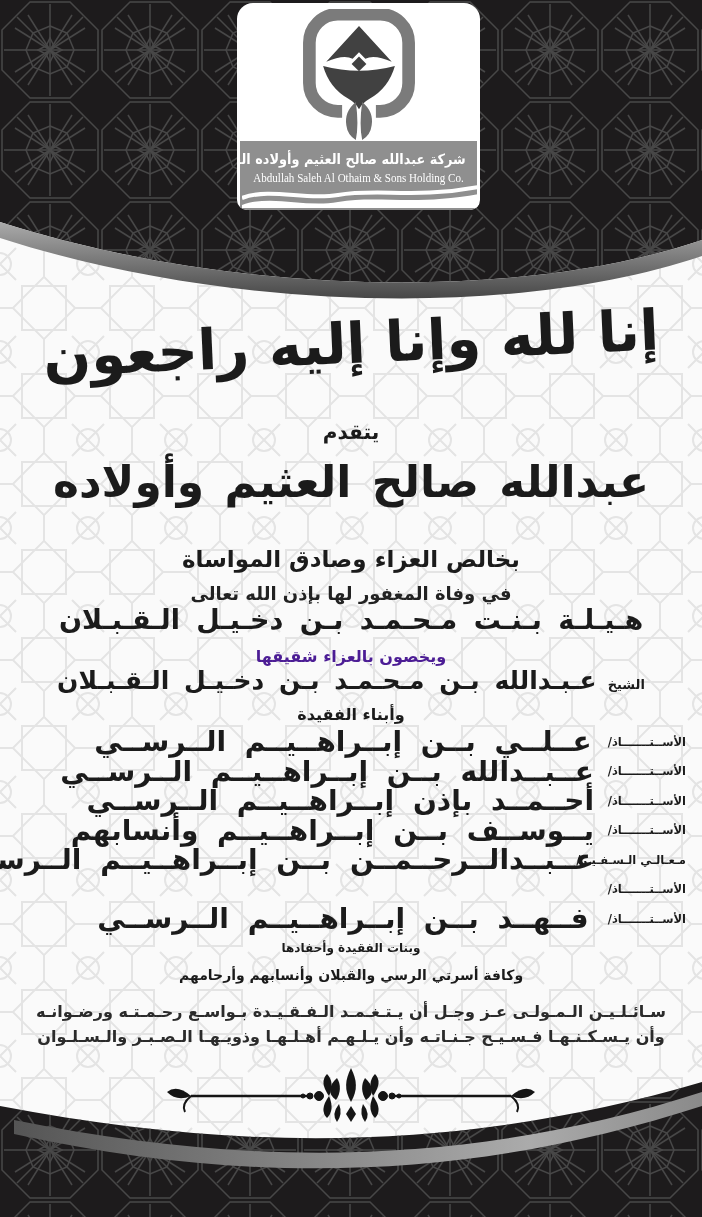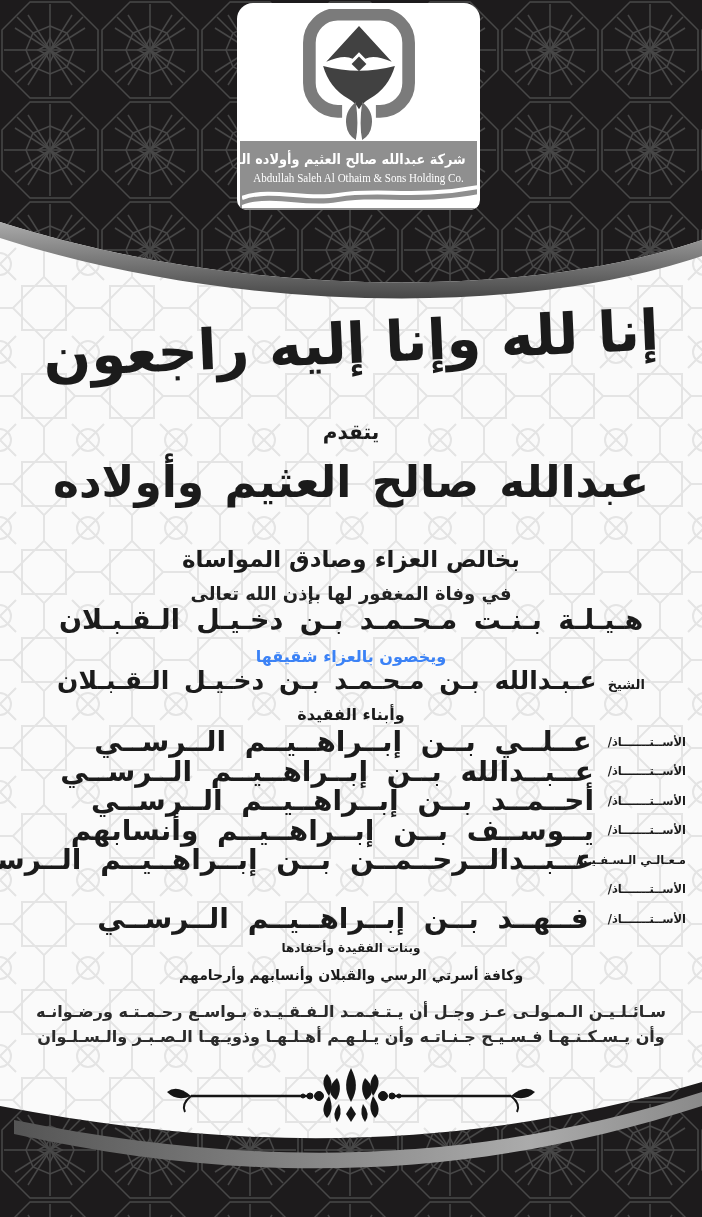--- a/index.html
+++ b/index.html
@@ -17,21 +17,21 @@
   .band-en{color:#ffffff;font-family:"Liberation Serif","DejaVu Serif",serif;font-size:11.5px;white-space:nowrap;margin-top:3px;transform:scaleX(.96);}
   .band-wave{display:block;width:237px;height:24px;}
   
   .txt{position:absolute;left:0;right:0;text-align:center;direction:rtl;}
   .c-verse{top:296px;font-size:56px;font-weight:bold;transform:rotate(-2.5deg);line-height:1.7;}
   .c-presents{top:420px;font-size:20px;font-weight:bold;letter-spacing:1px;}
   .c-presenter{top:448px;font-size:44px;font-weight:bold;line-height:1.55;word-spacing:5px;}
   .c-condole{top:546px;font-size:23px;font-weight:bold;}
   .c-occasion{top:583px;font-size:18px;font-weight:bold;color:#222;}
   .c-deceased{top:604px;font-size:27px;font-weight:bold;word-spacing:7px;white-space:nowrap;}
-  .c-special{top:647px;font-size:16px;font-weight:bold;color:#3b82f6;}
+  .c-special{top:647px;font-size:16px;font-weight:bold;color:#4c1d95;}
   .c-brother{top:666px;white-space:nowrap;}
   .c-brother .b-title{font-size:13px;font-weight:bold;vertical-align:middle;margin-left:6px;}
   .c-brother .b-name{font-size:25px;font-weight:bold;word-spacing:6px;}
   .c-sonshead{top:705px;font-size:16px;font-weight:bold;}
   .sons{position:absolute;top:727px;right:16px;left:92px;direction:rtl;}
   .son-row{display:flex;align-items:center;height:29.5px;}
   .son-title{flex:0 0 auto;width:92px;font-size:11.5px;font-weight:bold;white-space:nowrap;text-align:right;}
   .son-name{flex:1 1 auto;text-align:center;font-size:28px;font-weight:bold;white-space:nowrap;word-spacing:9px;}
   .c-daughters{top:941px;font-size:12px;font-weight:bold;}
   .c-families{top:967px;font-size:14px;font-weight:bold;}
@@ -135,21 +135,21 @@
     <div class="son-row">
       <span class="son-title">الأســتـــــــاذ/</span>
       <span class="son-name">عــلــي بــن إبــراهــيــم الــرســي</span>
     </div>
     <div class="son-row">
       <span class="son-title">الأســتـــــــاذ/</span>
       <span class="son-name">عــبــدالله بــن إبــراهــيــم الــرســي</span>
     </div>
     <div class="son-row">
       <span class="son-title">الأســتـــــــاذ/</span>
-      <span class="son-name">أحــمــد بــن إبــراهــيــم الــرســي</span>
+      <span class="son-name">أحــمــد بإذن إبــراهــيــم الــرســي</span>
     </div>
     <div class="son-row">
       <span class="son-title">الأســتـــــــاذ/</span>
       <span class="son-name">يــوســف بــن إبــراهــيــم وأنسابهم</span>
     </div>
     <div class="son-row">
       <span class="son-title">مـعـالـي الـسـفـيـر/</span>
       <span class="son-name">عــبــدالــرحــمــن بــن إبــراهــيــم الــرســي</span>
     </div>
     <div class="son-row">

